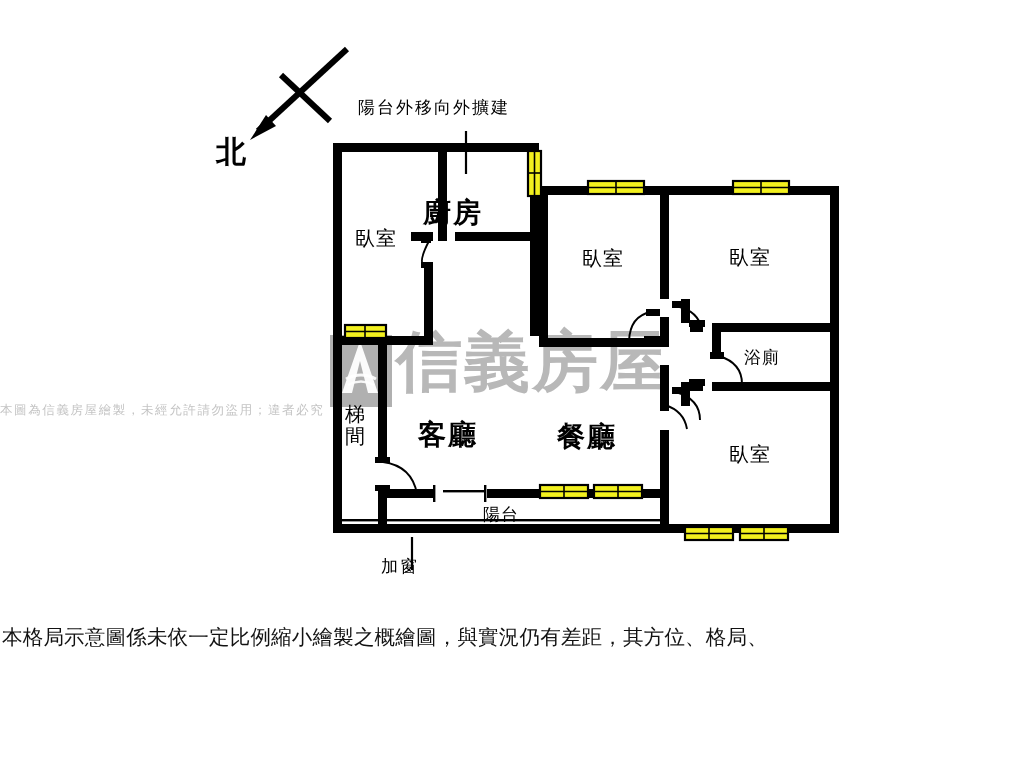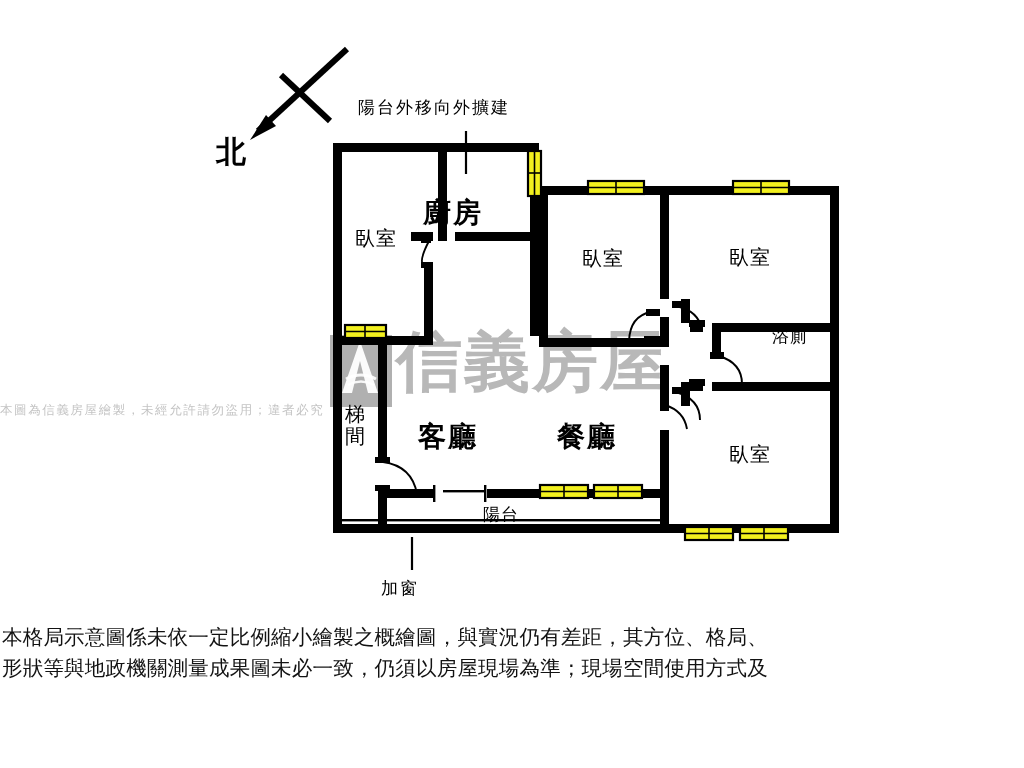--- a/index.html
+++ b/index.html
@@ -238,43 +238,42 @@
         <line x1="740" y1="533.5" x2="788" y2="533.5" stroke="#000" stroke-width="1.6"></line>
         <line x1="764" y1="527" x2="764" y2="540" stroke="#000" stroke-width="1.6"></line>
       </g>
     </g>
   </svg>
 
   <div class="lbl lbl-north" style="left:216px;top:137px;">北</div>
 
   <div class="lbl lbl-anno" style="left:358px;top:99px;">陽台外移向外擴建</div>
 
-  <div class="lbl lbl-anno" style="left:381px;top:558px;margin-top:22px;">加窗</div>
+  <div class="lbl lbl-anno" style="left:381px;top:558px;">加窗</div>
 
   <div class="lbl lbl-big" style="left:423px;top:175px;margin-top:24px;">廚房</div>
 
   <div class="lbl lbl-room" style="left:355px;top:228px;">臥室</div>
 
   <div class="lbl lbl-room" style="left:582px;top:248px;">臥室</div>
 
   <div class="lbl lbl-room" style="left:729px;top:247px;">臥室</div>
 
-  <div class="lbl lbl-small" style="left:744px;top:328px;margin-left:28px;">浴廁</div>
+  <div class="lbl lbl-small" style="left:744px;top:349px;">浴廁</div>
 
   <div class="lbl lbl-room" style="left:729px;top:444px;">臥室</div>
 
-  <div class="lbl lbl-big" style="left:418px;top:423px;">客廳</div>
+  <div class="lbl lbl-big" style="left:418px;top:423px;font-family:Liberation Mono, monospace;">客廳</div>
 
   <div class="lbl lbl-big" style="left:557px;top:423px;text-align:center;">餐廳</div>
 
   <div class="lbl lbl-small" style="left:483px;top:506px;text-align:right;">陽台</div>
 
   <div class="lbl lbl-stair" style="left:345px;top:404px;">
     <div>梯</div>
     <div>間</div>
   </div>
 
   <div id="disclaimer">
     <div>本格局示意圖係未依一定比例縮小繪製之概繪圖，與實況仍有差距，其方位、格局、</div>
-    <div>形狀等與地政機關測量成果圖未必一致，仍須以房屋現場為準；現場空間使用方式及</div>
   </div>
 
 </div>
 
 </body></html>

